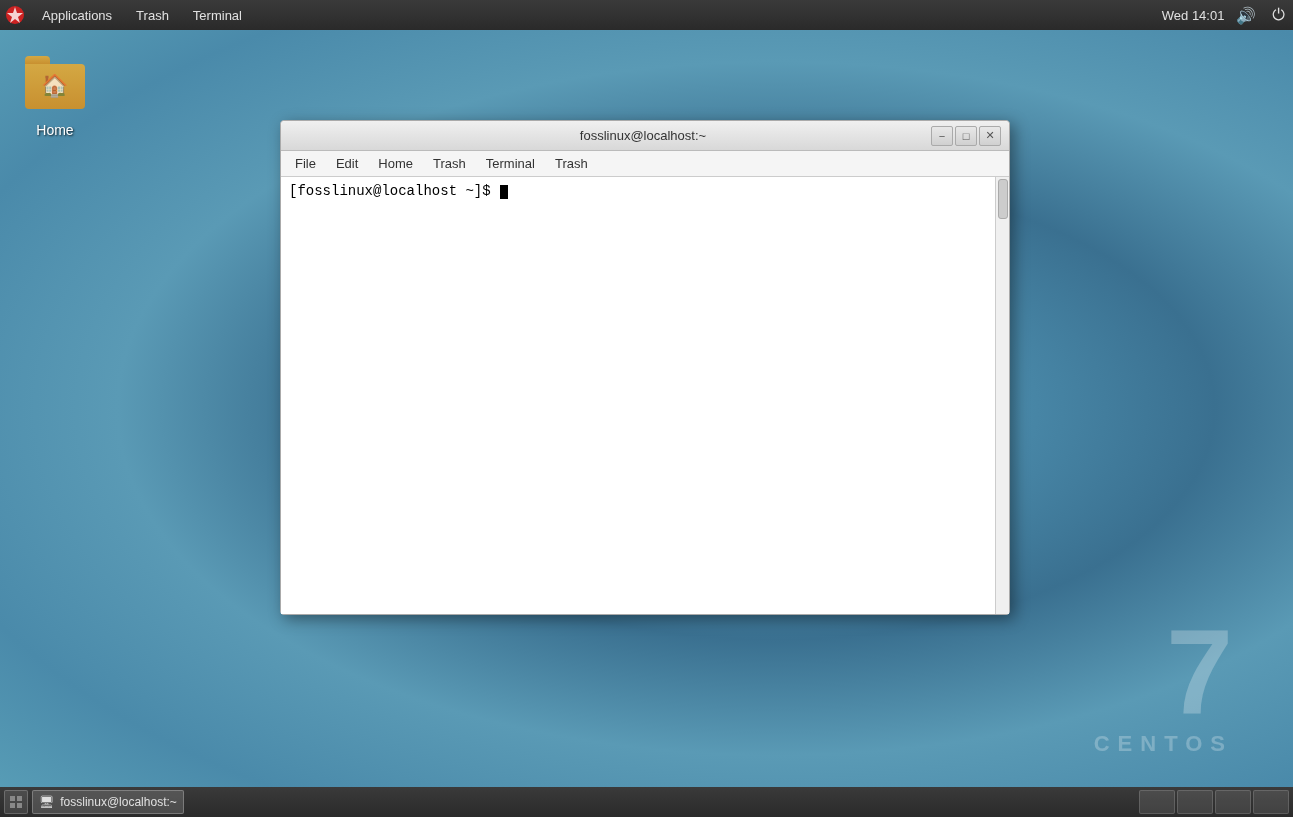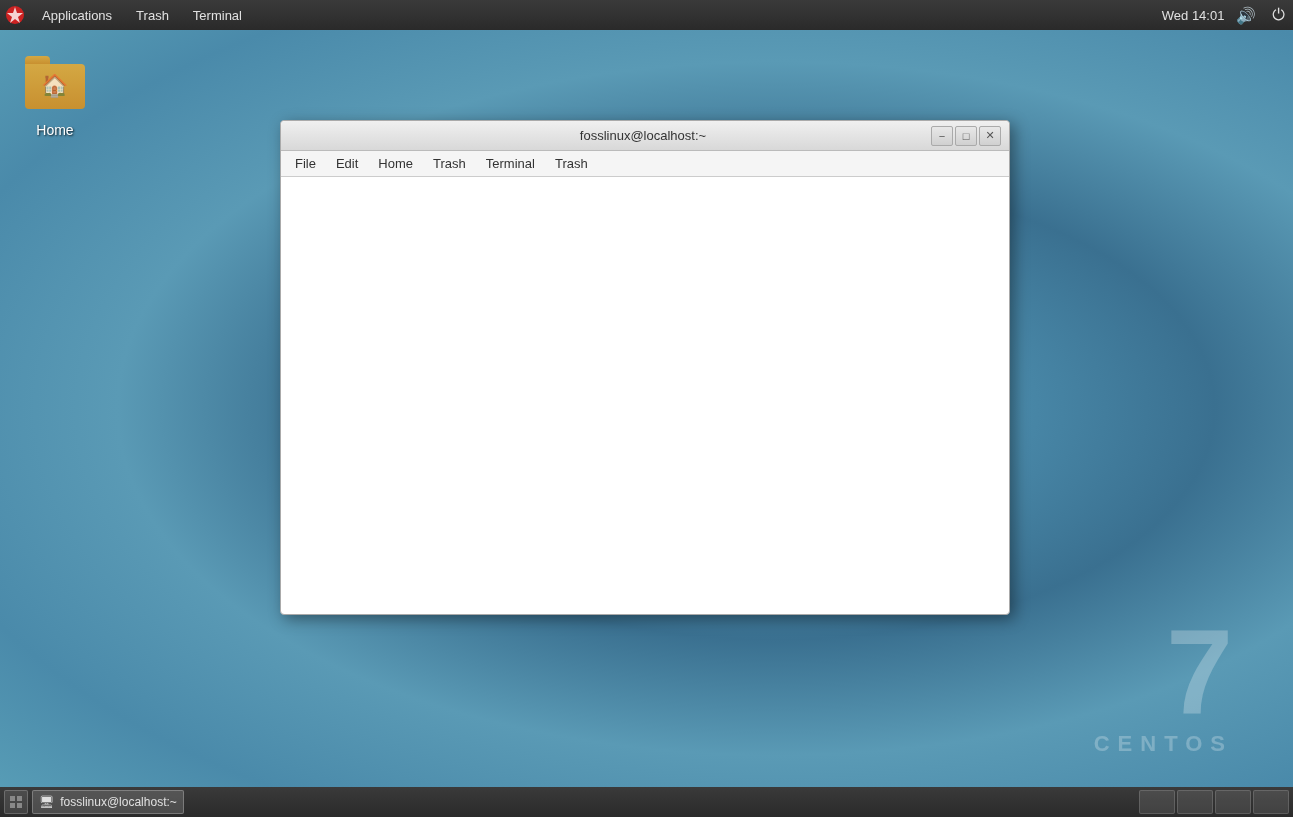--- a/index.html
+++ b/index.html
@@ -454,20 +454,29 @@
 
     <div class="terminal-menubar">
       <div class="term-menu-item">File</div>
       <div class="term-menu-item">Edit</div>
       <div class="term-menu-item">Home</div>
       <div class="term-menu-item">Trash</div>
       <div class="term-menu-item">Terminal</div>
       <div class="term-menu-item">Trash</div>
     </div>
 
+    <div class="terminal-content">
+      <div>
+        <span>[fosslinux@localhost ~]$</span>
+        <span style="display:inline-block;width:8px;height:14px;background:#000;vertical-align:text-bottom;margin-left:1px;"></span>
+      </div>
+      <div class="terminal-scrollbar">
+        <div class="scrollbar-thumb"></div>
+      </div>
+    </div>
   </div>
 
   <div class="centos-watermark">
     <div class="centos-number">7</div>
     <div class="centos-text">CENTOS</div>
   </div>
 
   <div class="taskbar">
     <div class="taskbar-left">
       <div class="taskbar-icon-btn">

